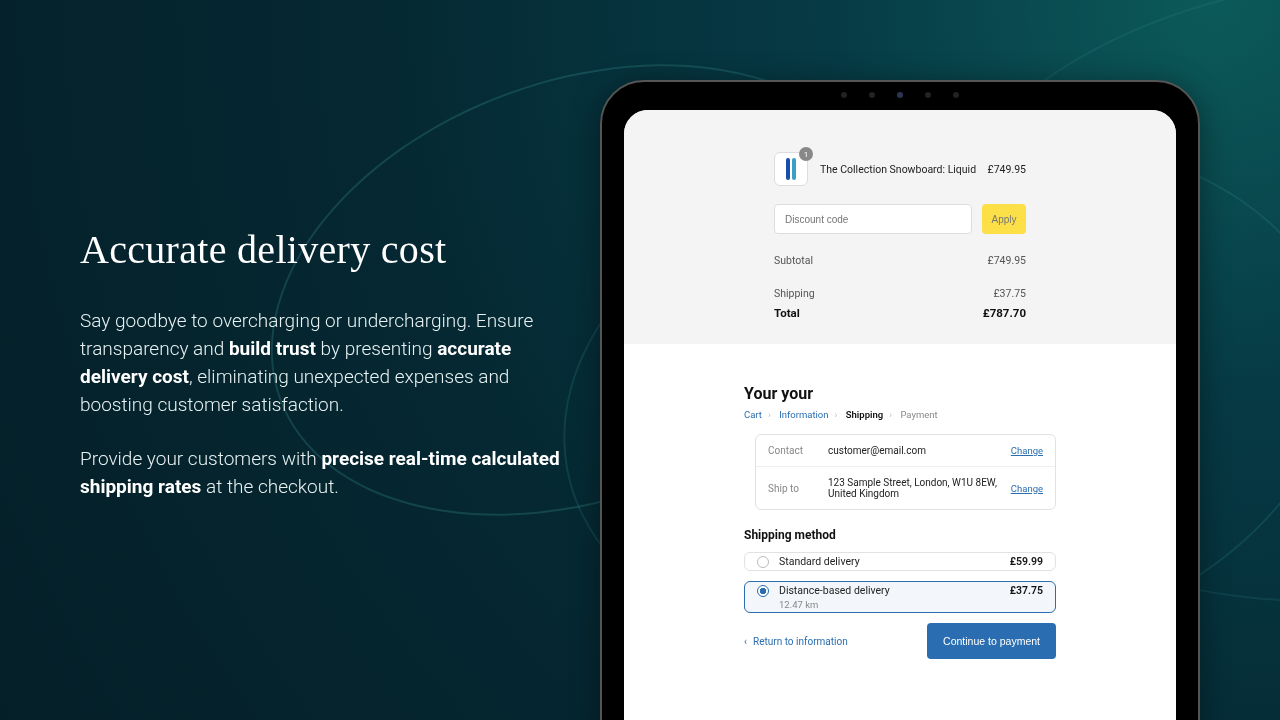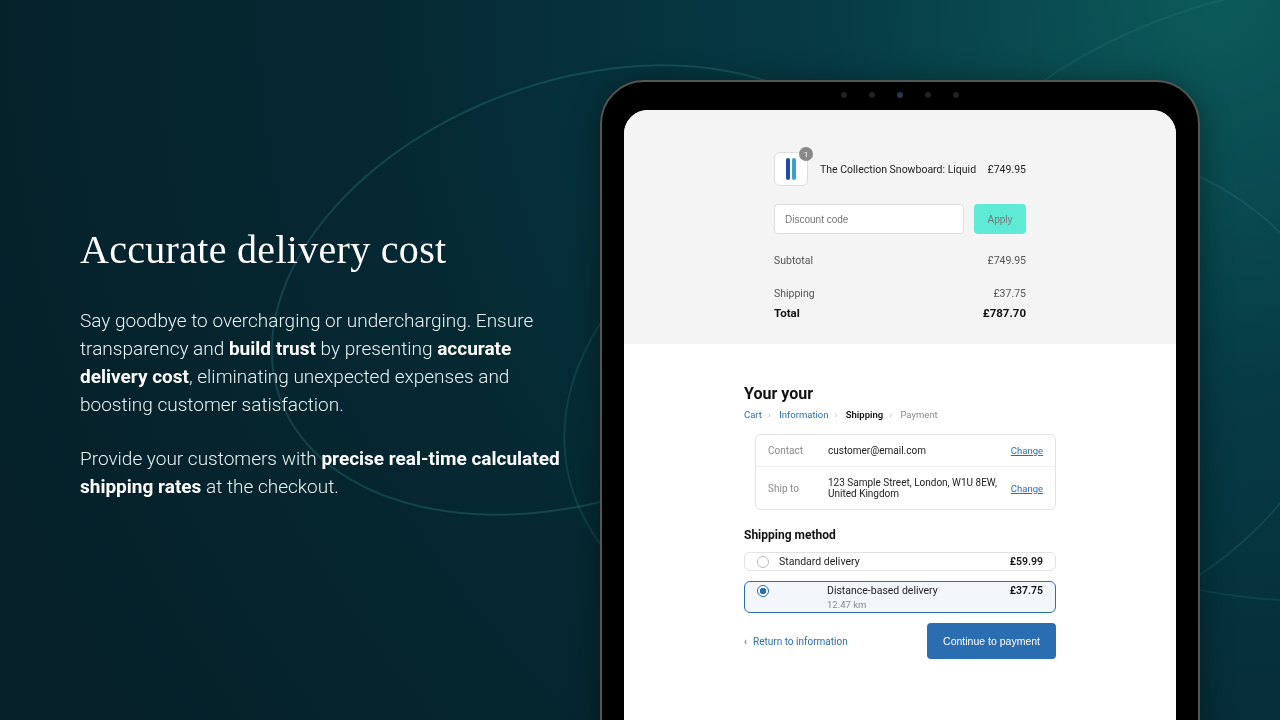--- a/index.html
+++ b/index.html
@@ -34,21 +34,21 @@
   .thumb { position:relative; width:34px; height:34px; border-radius:6px; background:#fff; border:1px solid #ddd; display:flex; align-items:center; justify-content:center; margin-right:12px;}
   .thumb .bars { display:flex; gap:2px;}
   .thumb .bars span{ width:4px; height:22px; border-radius:2px;}
   .thumb .bars span:first-child{ background:#1a4da8;}
   .thumb .bars span:last-child{ background:#3aa0c8;}
   .thumb .badge { position:absolute; top:-6px; right:-6px; width:14px; height:14px; border-radius:50%; background:#888; color:#fff; font-size:8px; display:flex; align-items:center; justify-content:center;}
   .line-item .name { flex:1; font-size:10.5px; color:#222; }
   .line-item .price { font-size:10.5px; color:#222; }
   .coupon-row { display:flex; gap:10px; margin-bottom:16px;}
   .coupon-row input { flex:1; height:30px; border:1px solid #ddd; border-radius:4px; padding:0 10px; font-size:10px; background:#fff;}
-  .coupon-row button { width:52px; border:none; border-radius:4px; background:#5eead4; color:#777; font-size:10px; cursor:pointer;}
+  .coupon-row button { width:44px; border:none; border-radius:4px; background:#fde047; color:#777; font-size:10px; cursor:pointer;}
   .tot-row { display:flex; justify-content:space-between; font-size:10.5px; color:#555; margin-top:20px;}
   .tot-row.total { font-weight:700; color:#111; margin-top:6px; font-size:11.5px;}
 
   
   .lower { padding:40px 120px 20px 120px; }
   .shop-title { font-size:16px; font-weight:700; color:#111; margin-bottom:6px;}
   .crumbs { font-size:9.5px; color:#888; margin-bottom:14px;}
   .crumbs a { color:#2a6db0; text-decoration:none; }
   .crumbs .sep { margin:0 6px; color:#bbb;}
   .crumbs .cur { color:#111; font-weight:600;}
@@ -58,21 +58,21 @@
   .info-row .lbl { width:60px; color:#888;}
   .info-row .val { flex:1; color:#222;}
   .info-row .chg { color:#2a6db0; text-decoration:underline; font-size:9.5px; cursor:pointer;}
   .ship-h { font-size:12px; font-weight:700; color:#111; margin:18px 0 10px;}
   .opt { border:1px solid #e2e2e2; border-radius:6px; padding:2px 12px; display:flex; align-items:flex-start; font-size:10.5px; margin-bottom:10px; cursor:pointer;}
   .opt .radio { width:12px; height:12px; border-radius:50%; border:1.5px solid #bbb; margin-right:10px; margin-top:1px; flex-shrink:0;}
   .opt .oinfo { flex:1; }
   .opt .oname { color:#222; }
   .opt .okm { color:#888; font-size:9.5px; margin-top:2px;}
   .opt .oprice { color:#111; font-weight:600;}
-  .opt.selected { border:1.5px solid #2a6db0; background:#f3f7fb;gap:48px;}
+  .opt.selected { border:1.5px solid #2a6db0; background:#f3f7fb;}
   .opt.selected .radio { border-color:#2a6db0; background:radial-gradient(circle, #2a6db0 0 45%, #fff 50% 100%);}
   .foot { display:flex; justify-content:space-between; align-items:center; margin-top:10px;}
   .ret { color:#2a6db0; font-size:10px; text-decoration:none; display:flex; align-items:center; gap:6px;}
   .ret .chev { font-size:10px;}
   .cta { background:#2a6db0; color:#fff; border:none; border-radius:4px; font-size:10.5px; padding:12px 16px; cursor:pointer; font-weight:500;}
 </style>
 </head>
 <body>
 
 <div class="stage">

